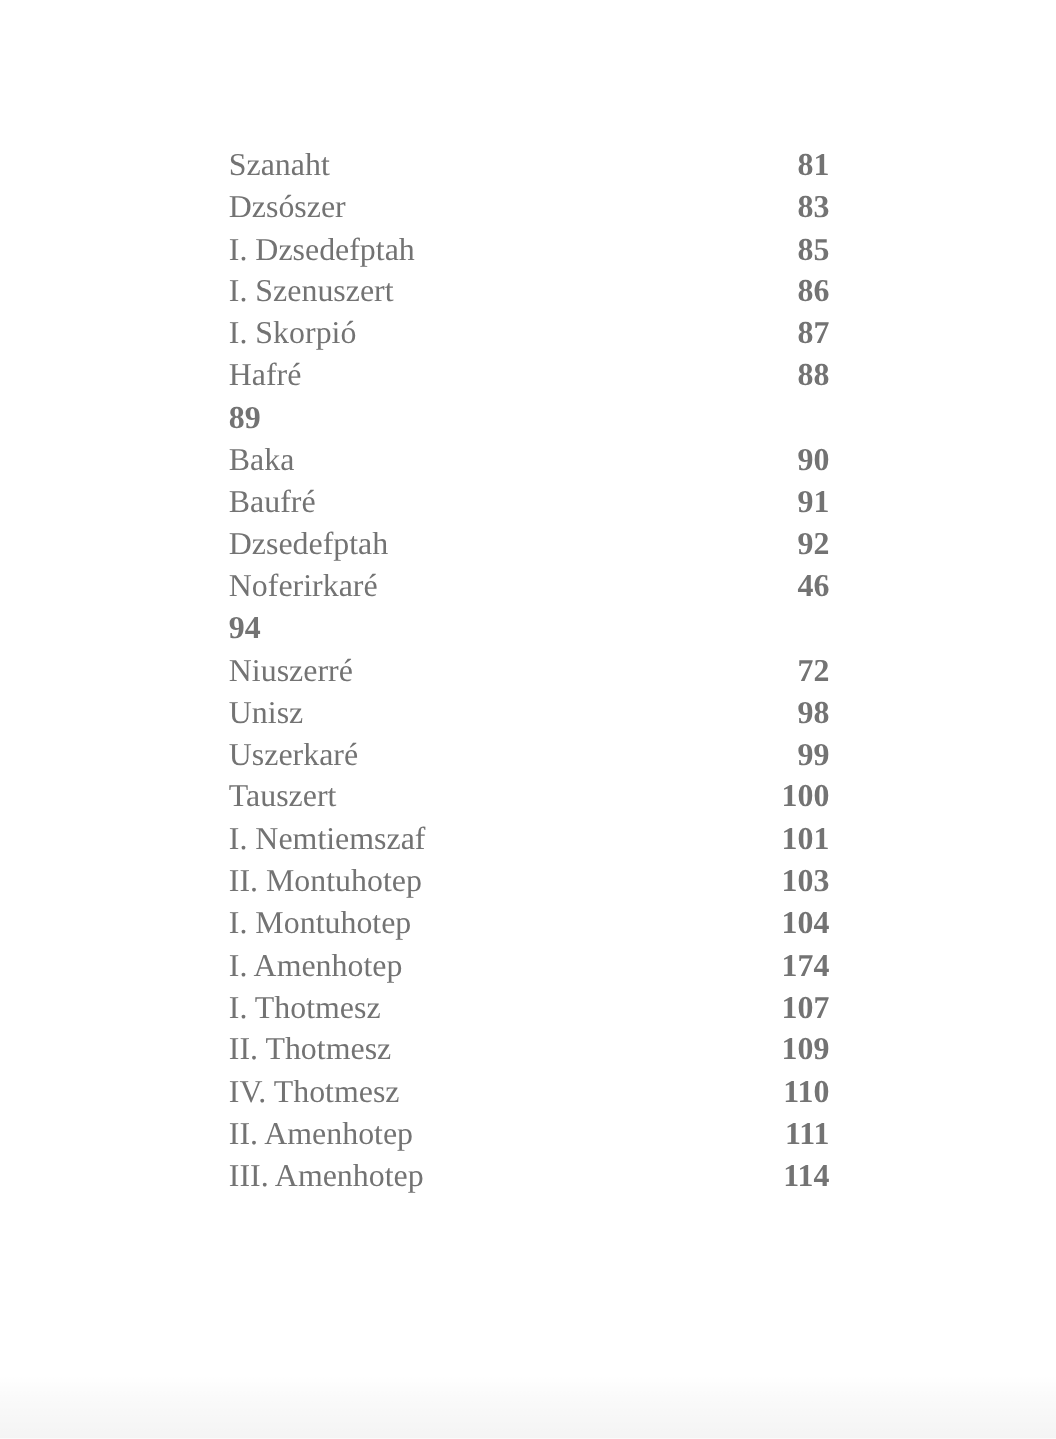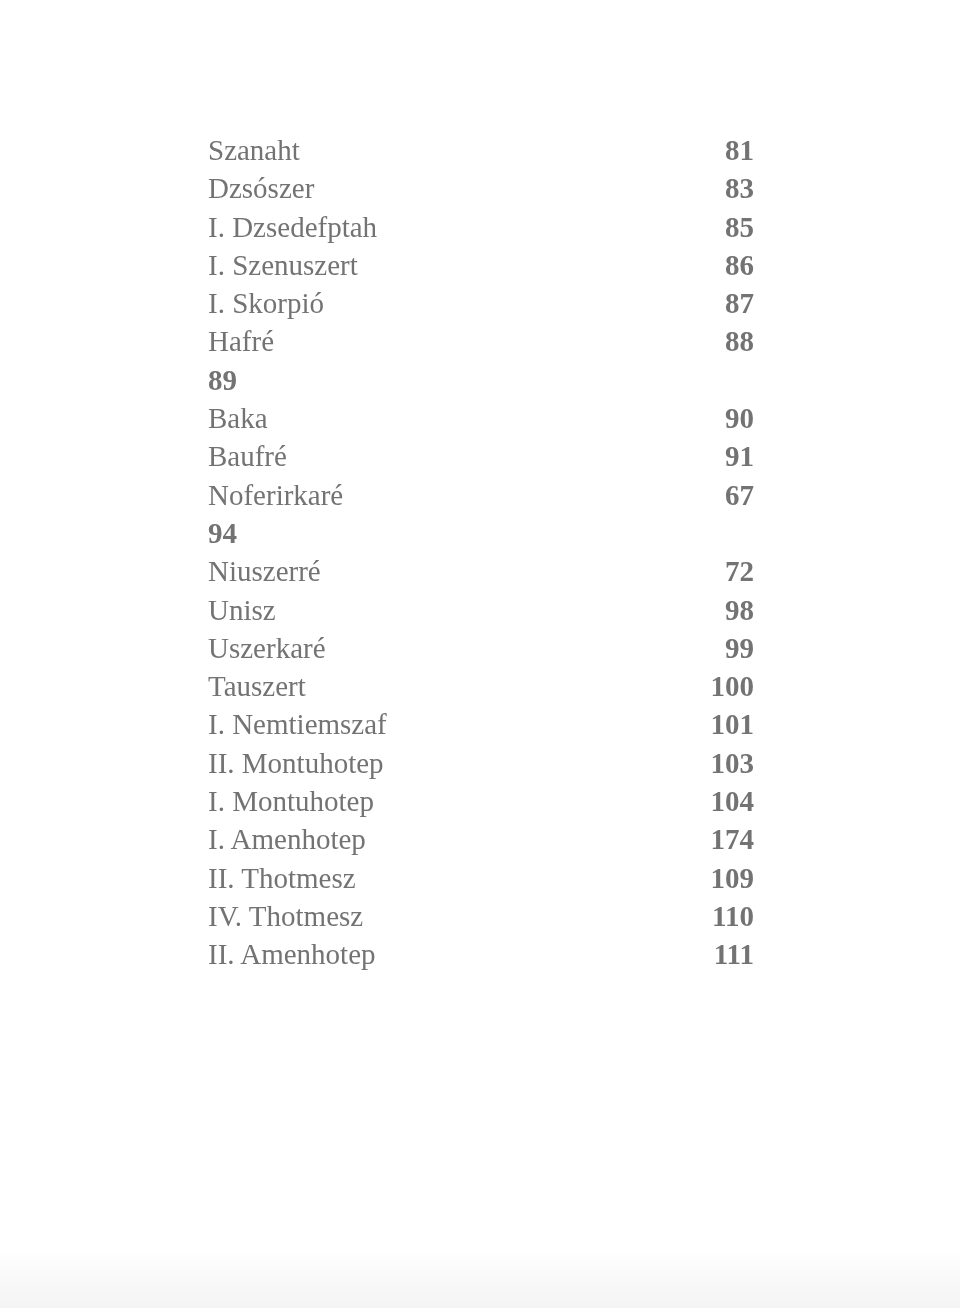--- a/index.html
+++ b/index.html
@@ -95,24 +95,28 @@
       <div class="toc-row">
         <span class="toc-name">Baka</span>
         <span class="toc-pagenum">90</span>
       </div>
 
       <div class="toc-row">
         <span class="toc-name">Baufré</span>
         <span class="toc-pagenum">91</span>
       </div>
 
+      <div class="toc-row">
+        <span class="toc-name">Dzsedefptah</span>
+        <span class="toc-pagenum">92</span>
+      </div>
 
       <div class="toc-row">
         <span class="toc-name">Noferirkaré</span>
-        <span class="toc-pagenum">67</span>
+        <span class="toc-pagenum">46</span>
       </div>
 
       <div class="toc-row">
         <span class="toc-pagenum">94</span>
       </div>
 
       <div class="toc-row">
         <span class="toc-name">Niuszerré</span>
         <span class="toc-pagenum">72</span>
       </div>
@@ -146,33 +150,41 @@
       <div class="toc-row">
         <span class="toc-name">I. Montuhotep</span>
         <span class="toc-pagenum">104</span>
       </div>
 
       <div class="toc-row">
         <span class="toc-name">I. Amenhotep</span>
         <span class="toc-pagenum">174</span>
       </div>
 
+      <div class="toc-row">
+        <span class="toc-name">I. Thotmesz</span>
+        <span class="toc-pagenum">107</span>
+      </div>
 
       <div class="toc-row">
         <span class="toc-name">II. Thotmesz</span>
         <span class="toc-pagenum">109</span>
       </div>
 
       <div class="toc-row">
         <span class="toc-name">IV. Thotmesz</span>
         <span class="toc-pagenum">110</span>
       </div>
 
       <div class="toc-row">
         <span class="toc-name">II. Amenhotep</span>
         <span class="toc-pagenum">111</span>
       </div>
 
+      <div class="toc-row">
+        <span class="toc-name">III. Amenhotep</span>
+        <span class="toc-pagenum">114</span>
+      </div>
     </div>
 
   <div class="bottom-shade"></div>
 
 </div>
 
 </body></html>

